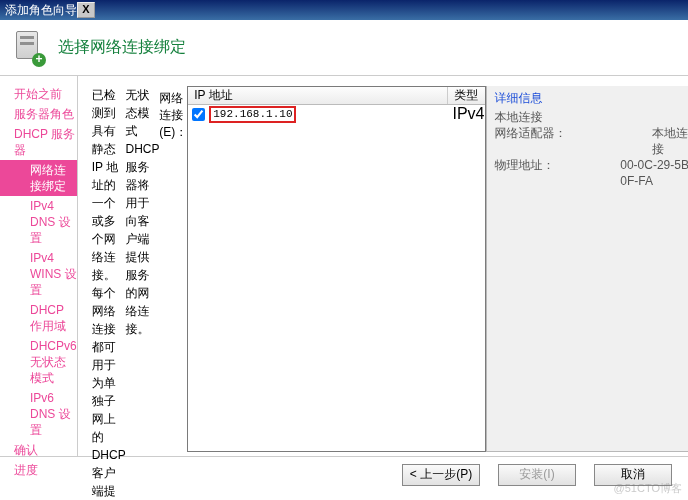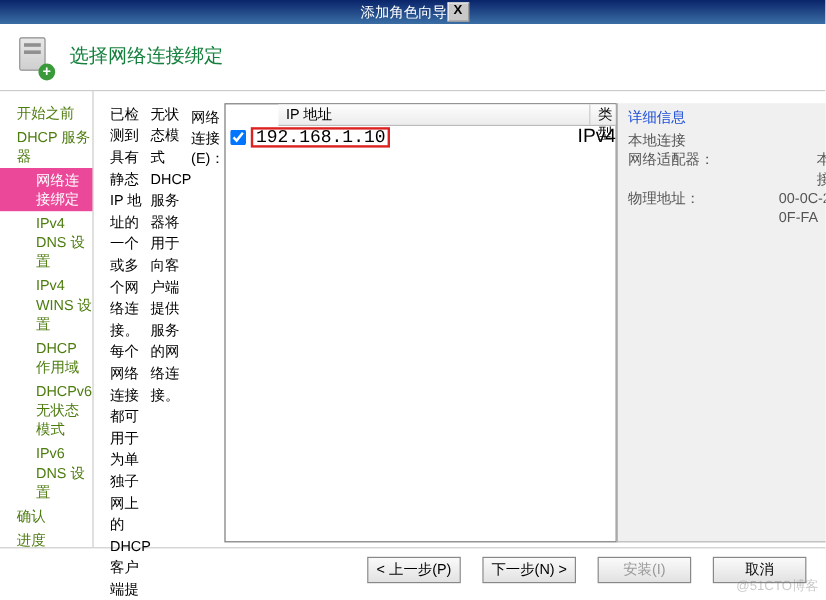--- a/index.html
+++ b/index.html
@@ -13,21 +13,21 @@
     overflow: hidden;
     color: #000;
   }
   .titlebar {
     background: linear-gradient(#0a246a, #3a6ea5);
     color: #fff;
     height: 20px;
     line-height: 20px;
     padding: 0 2px 0 5px;
     display: flex;
-    justify-content: center;
+    justify-content: flex-start;
     align-items: center;
   }
   .closebtn {
     width: 18px; height: 16px;
     background: #c8c8c8;
     border: 1px outset #eee;
     color: #000;
     font-family: Arial, sans-serif;
     font-weight: bold;
     font-size: 11px;
@@ -81,21 +81,21 @@
     display: flex;
     height: 380px;
   }
   .sidebar {
     width: 178px;
     border-right: 1px solid #ccc;
     padding-top: 8px;
   }
   .sitem {
     padding: 2px 0 2px 14px;
-    color: #4d7c0f;
+    color: #ec4899;
     cursor: pointer;
     line-height: 16px;
   }
   .sitem.sub { padding-left: 30px; }
   .sitem.sel {
     background: #ec4899;
     color: #fff;
   }
   .content {
     flex: 1;
@@ -111,36 +111,35 @@
     display: flex;
     flex-direction: column;
     background: #fff;
   }
   .lhead {
     display: flex;
     background: linear-gradient(#fdfdfd, #ececec);
     border-bottom: 1px solid #bbb;
     height: 18px;
     line-height: 16px;
-    margin-left: 44px;
   }
   .col1 { width: 260px; padding-left: 6px; border-right: 1px solid #ccc; }
   .col2 { flex: 1; padding-left: 6px; }
   .lrows { flex: 1; overflow: auto; }
   .row {
     display: flex;
     align-items: center;
     height: 18px;
   }
   .ck { margin: 0 4px 0 4px; }
   .iphl {
     border: 2px solid #d22;
     padding: 0 2px;
     font-family: "Courier New", monospace;
-    font-size: 15px;
+    font-size: 11px;
     line-height: 13px;
   }
   .row .col2 { font-size: 16px; }
   .details {
     border: 1px solid #b8b8b8;
     border-top: none;
     padding: 4px 8px 6px 8px;
     background: #f0f0f0;
   }
   .dtitle { color: #1d4ed8; margin-bottom: 2px; }
@@ -188,20 +187,21 @@
   <div class="hicon">
     <div class="srv"></div>
     <div class="plus">+</div>
   </div>
   <div class="htitle">选择网络连接绑定</div>
 </div>
 
 <div class="body">
   <div class="sidebar">
     <div class="sitem">开始之前</div>
+    <div class="sitem">服务器角色</div>
     <div class="sitem">DHCP 服务器</div>
     <div class="sitem sub sel">网络连接绑定</div>
     <div class="sitem sub">IPv4 DNS 设置</div>
     <div class="sitem sub">IPv4 WINS 设置</div>
     <div class="sitem sub">DHCP 作用域</div>
     <div class="sitem sub">DHCPv6 无状态模式</div>
     <div class="sitem sub">IPv6 DNS 设置</div>
     <div class="sitem">确认</div>
     <div class="sitem">进度</div>
   </div>
@@ -237,18 +237,17 @@
       <div class="drow">
         <div class="dlab">物理地址：</div>
         <div>00-0C-29-5B-0F-FA</div>
       </div>
     </div>
   </div>
 </div>
 
 <div class="footer">
   <button class="btn">&lt; 上一步(P)</button>
-  <button class="btn">下一步(N) &gt;</button>
   <button class="btn" disabled="">安装(I)</button>
   <button class="btn">取消</button>
 </div>
 
 <div class="watermark">@51CTO博客</div>
 
 </body></html>

